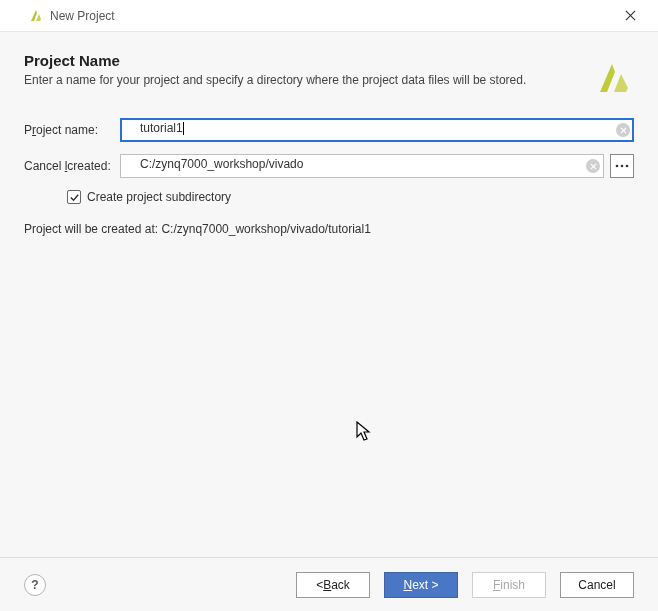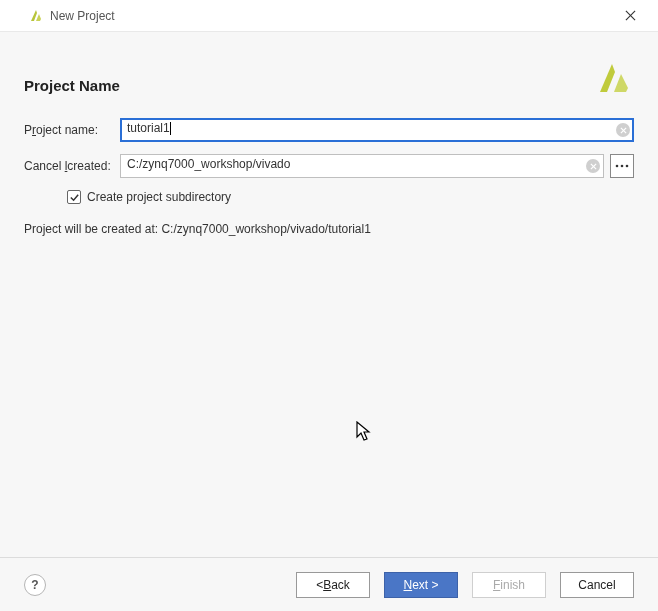--- a/index.html
+++ b/index.html
@@ -23,21 +23,21 @@
     padding: 0 8px 0 26px;
     background: #ffffff;
     border-bottom: 1px solid #e9e9e9;
   }
   .titlebar .app-icon { width: 16px; height: 16px; margin-left: 2px; margin-right: 6px; }
   .titlebar .title { flex: 0 0 auto; color: #555; font-size: 12px; }
   .titlebar .spacer { flex: 1; }
   .titlebar .close { width: 40px; height: 30px; display: flex; align-items: center; justify-content: center; cursor: pointer; }
   .header {
     display: flex;
-    align-items: flex-end;
+    align-items: flex-start;
     padding: 20px 24px 8px 24px;
   }
   .header-left { flex: 1; }
   .header h1 {
     margin: 0 0 4px 0;
     font-size: 15px;
     font-weight: bold;
     color: #222;
   }
   .header .subtitle {
@@ -59,21 +59,21 @@
   }
   .input-wrap {
     flex: 1;
     position: relative;
     display: flex;
     align-items: center;
   }
   .text-input {
     width: 100%;
     height: 24px;
-    padding: 2px 24px 2px 6px;
+    padding: 2px 24px 2px 19px;
     font-size: 12px;
     border: 1px solid #bfbfbf;
     background: #ffffff;
     outline: none;
   }
   .text-input.focused {
     border: 1px solid #2a6fd6;
     box-shadow: 0 0 0 1px #2a6fd6 inset;
   }
   .clear-btn {
@@ -185,20 +185,21 @@
       <svg viewBox="0 0 12 12" width="11" height="11">
         <line x1="1" y1="1" x2="11" y2="11" stroke="#333" stroke-width="1.2"></line>
         <line x1="11" y1="1" x2="1" y2="11" stroke="#333" stroke-width="1.2"></line>
       </svg>
     </span>
   </div>
 
   <div class="header">
     <div class="header-left">
       <h1>Project Name</h1>
+      <div class="subtitle">Enter a name for your project and specify a directory where the project data files will be stored.</div>
     </div>
     <span class="header-icon">
       <svg viewBox="0 0 40 40" width="40" height="40">
         <path d="M6 34 L18 6 L21 14 L13 34 Z" fill="#c0cb3c"></path>
         <path d="M20 34 L27 16 L34 30 L32 34 Z" fill="#cfd867"></path>
       </svg>
     </span>
   </div>
 
   <div class="form">

